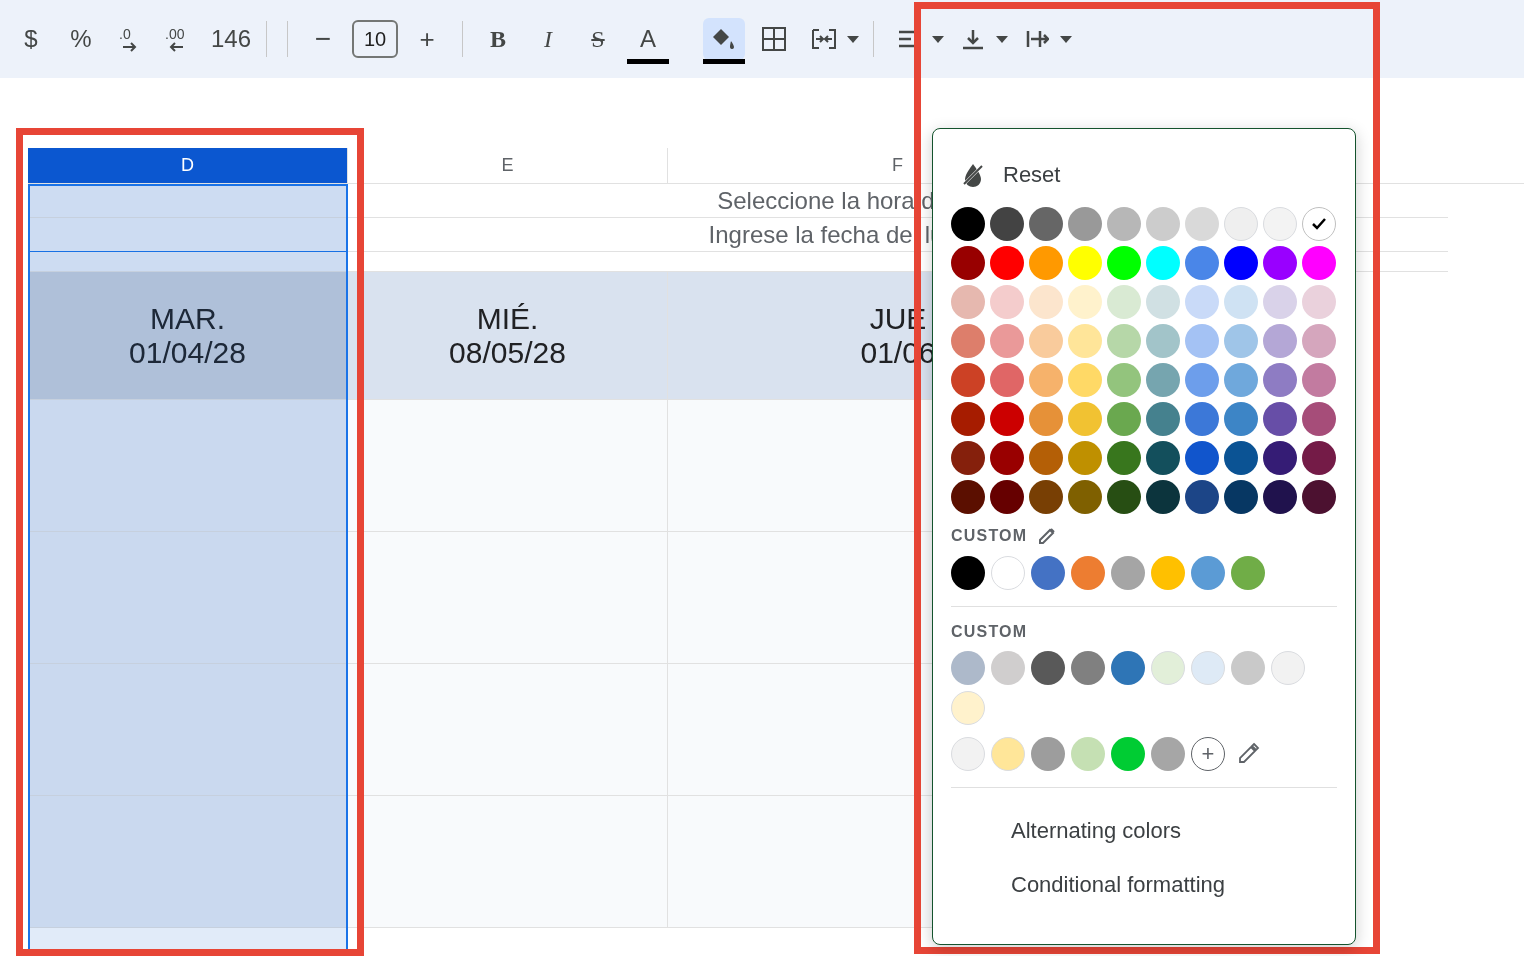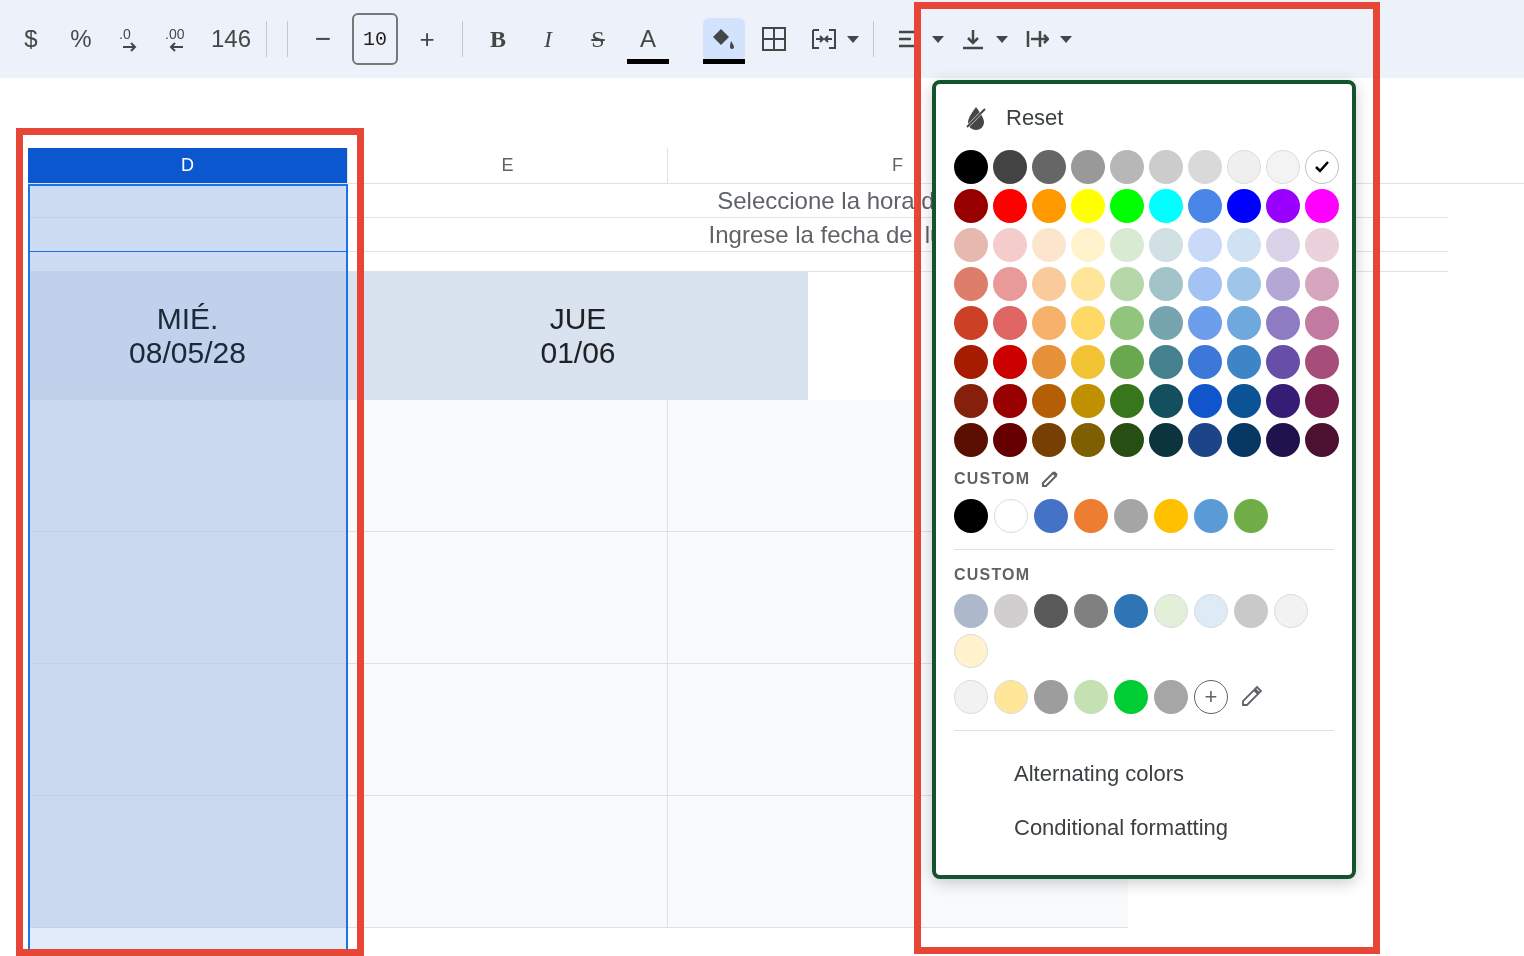--- a/index.html
+++ b/index.html
@@ -36,27 +36,26 @@
       height: 42px;
       cursor: pointer;
       gap: 22px;
       font-size: 22px;
       color: #444746;
     }
     .font-size-box {
       border: 2px solid #747775;
       border-radius: 6px;
       width: 46px;
-      height: 52px;
+      height: 38px;
       display: flex;
       align-items: center;
       justify-content: center;
       font-size: 20px;
       color: #1f1f1f;
-      font-family: Liberation Mono, monospace;
     }
     .toolbar-txt { font-size: 24px; color: #444746; }
     .bold { font-weight: bold; font-size: 24px; font-family: Georgia, serif; }
     .italic { font-style: italic; font-size: 24px; font-family: Georgia, serif; }
     .strike { text-decoration: line-through; font-size: 24px; font-family: Georgia, serif; }
     .text-color-letter { font-size: 24px; position: relative; }
     .text-color-underline { position: absolute; bottom: -4px; left: 0; right: 0; height: 5px; background: #000; }
     .fill-color-active { background: #d3e3fd !important; border-radius: 6px; }
     .fill-underline { position: absolute; bottom: -4px; left: 0; right: 0; height: 5px; background: #000; }
     .dropdown-arrow {
@@ -119,25 +118,26 @@
     .selected-col-overlay {
       position: absolute;
       background: rgba(11,87,208,0.12);
       border: 2px solid #1a73e8;
       pointer-events: none;
     }
     
     .dropdown-panel {
       position: absolute;
       background: #fff;
-      border: 4px solid #14532d;
+      border: 1px solid #14532d;
       border-radius: 8px;
       box-shadow: 0 4px 16px rgba(0,0,0,0.2);
-      padding: 20px 18px;
+      padding: 32px 18px;
       width: 424px;
+      margin-top: 48px;
     }
     .reset-row {
       display: flex;
       align-items: center;
       gap: 16px;
       margin-bottom: 18px;
       cursor: pointer;
       font-size: 22px;
       color: #3c4043;
       padding-left: 8px;
@@ -334,20 +334,24 @@
     <div class="cell" style="width:1100px;height:34px;justify-content:center;border-right:none;">
       <div class="instruction-text" style="padding:2px 0">Ingrese la fecha del lunes para el in</div>
     </div>
   </div>
   <div class="row" style="margin-left:28px">
     <div class="cell" style="width:320px;height:20px;background:#e9eef8"></div>
     <div class="cell" style="width:1100px;height:20px;border-right:none;"></div>
   </div>
 
   <div class="row" style="margin-left:28px">
+    <div class="cell day-header-cell" style="width:320px;height:128px;background:#c6cfdb">
+      <span>MAR.</span>
+      <span>01/04/28</span>
+    </div>
     <div class="cell day-header-cell" style="width:320px;height:128px">
       <span>MIÉ.</span>
       <span>08/05/28</span>
     </div>
     <div class="cell day-header-cell" style="width:460px;height:128px;border-right:none;align-items:center;">
       <span>JUE</span>
       <span>01/06</span>
     </div>
   </div>
 

